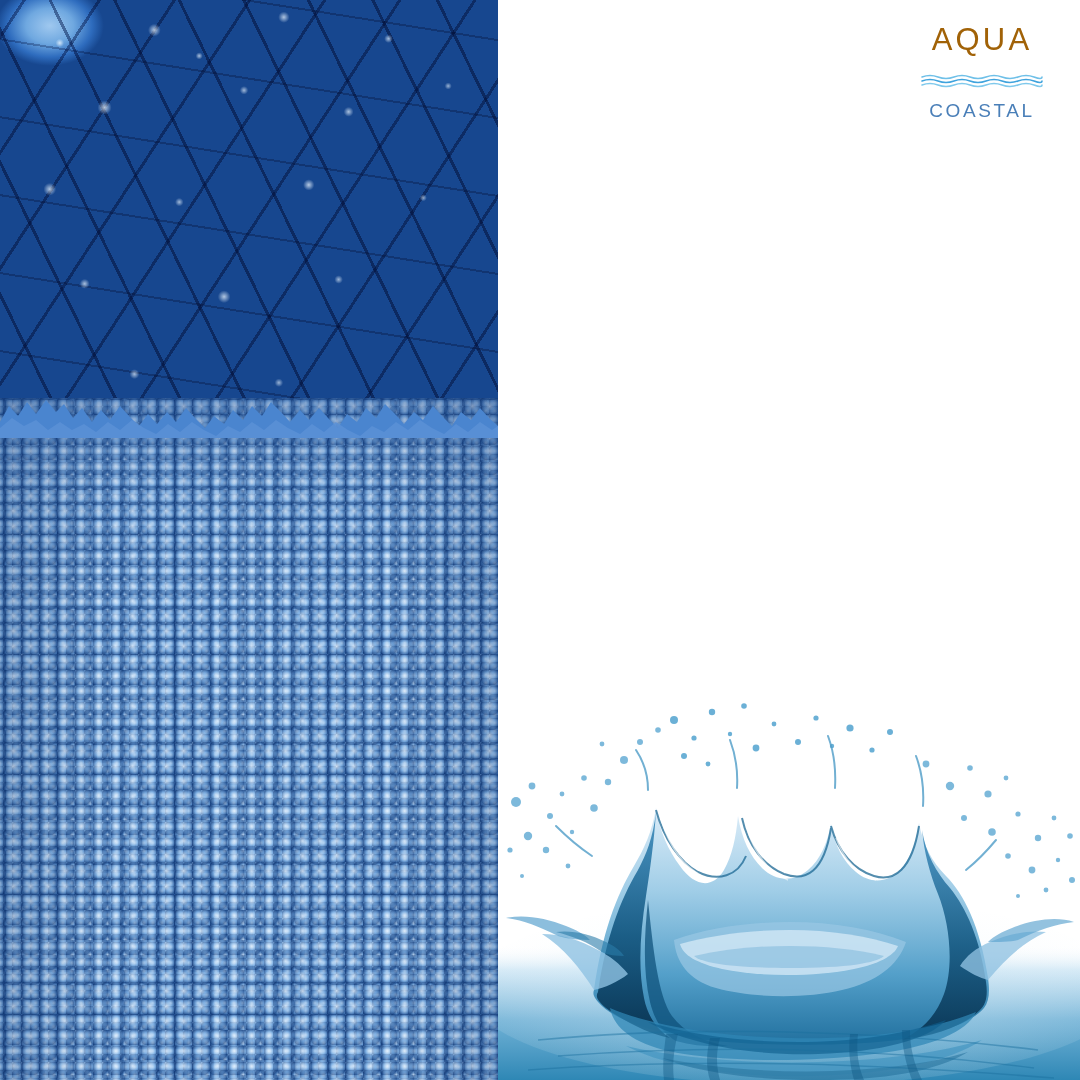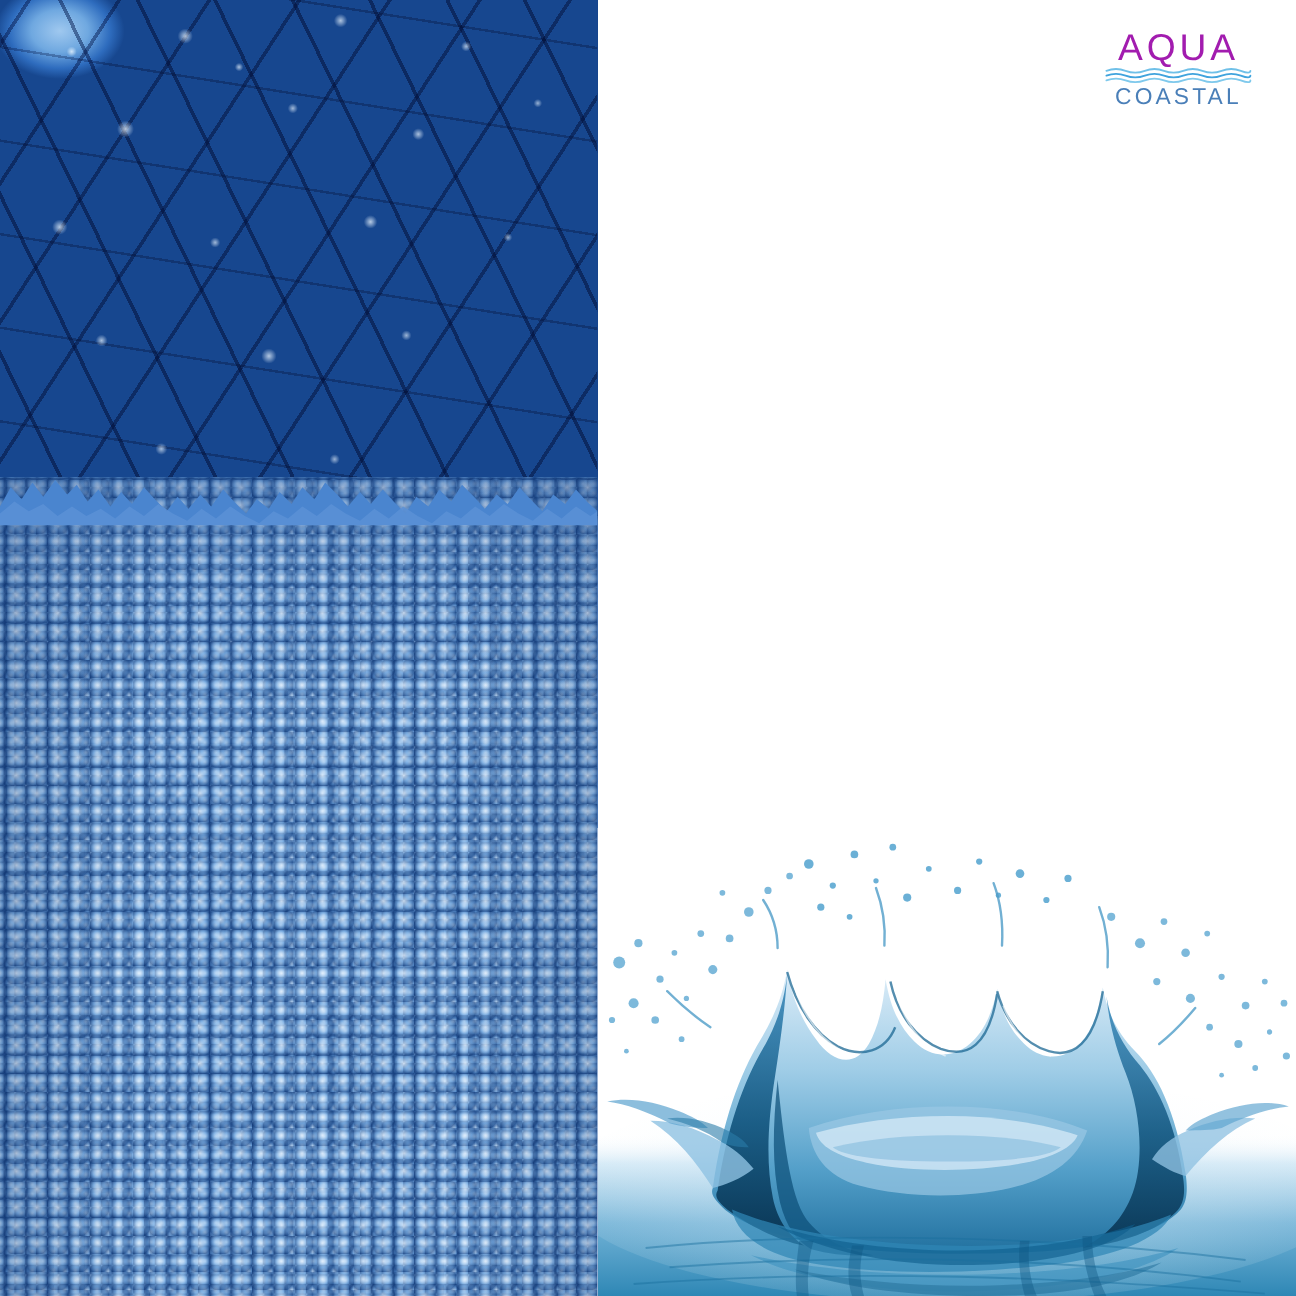--- a/index.html
+++ b/index.html
@@ -159,34 +159,34 @@
     top: 24px;
     width: 124px;
     text-align: center;
     line-height: 1;
   }
   .logo-aqua {
     font-family: "Liberation Sans", sans-serif;
     font-size: 31px;
     font-weight: 400;
     letter-spacing: 3.2px;
-    color: #a21caf;
+    color: #a16207;
     display: block;
-    margin-bottom: 1px;
+    margin-bottom: 19px;
   }
   .logo-waves { display: block; height: 15px; }
   .logo-waves svg { display: block; width: 124px; height: 15px; }
   .logo-coastal {
     font-family: "Liberation Sans", sans-serif;
     font-size: 19px;
     font-weight: 400;
     letter-spacing: 2.6px;
     color: #4a7fb8;
     display: block;
-    margin-top: 1px;
+    margin-top: 12px;
   }
 
   
   .headline-block {
     position: absolute;
     left: 498px;
     top: 288px;
     width: 582px;
     text-align: center;
   }

